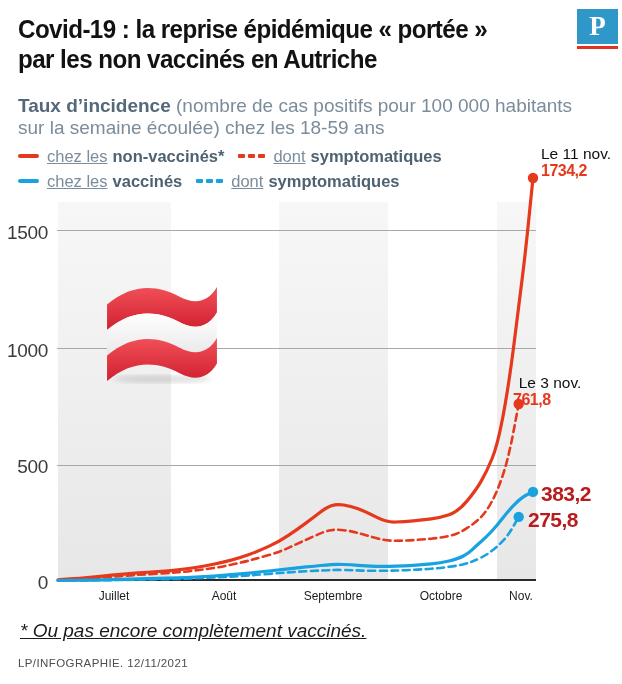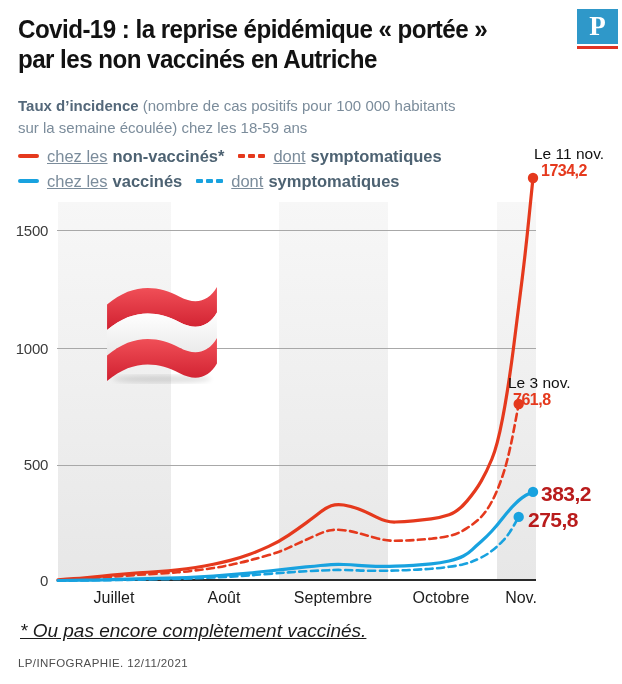--- a/index.html
+++ b/index.html
@@ -10,21 +10,21 @@
   #title{position:absolute;left:18px;top:14px;width:575px;color:#121212;
          font-size:26px;font-weight:700;letter-spacing:-0.6px;line-height:1.16;
          transform:scaleX(.93);transform-origin:left top;}
   .title-line{white-space:nowrap;}
   #logo{position:absolute;left:577px;top:9px;width:41px;}
   #logo-box{width:41px;height:35px;background:#2f98c9;display:flex;align-items:center;justify-content:center;}
   #logo-letter{color:#fff;font-family:"Liberation Serif", serif;font-weight:700;font-size:27px;line-height:1;}
   #logo-bar{width:41px;height:3px;background:#e03324;margin-top:2px;}
 
   
-  #subtitle{position:absolute;left:18px;top:95px;width:592px;font-size:15px;line-height:22px;color:#7b8c9b;}
+  #subtitle{position:absolute;left:18px;top:95px;width:592px;font-size:19px;line-height:22px;color:#7b8c9b;}
   #subtitle .lead{font-weight:700;color:#54687a;}
 
   
   .legend-row{position:absolute;left:18px;height:24px;display:flex;align-items:center;font-size:16.5px;color:#7b8c9b;}
   #legend-row-1{top:144px;}
   #legend-row-2{top:169px;}
   .legend-row b{color:#4d6272;}
   .sw-solid{display:inline-block;width:21px;height:3.5px;border-radius:2px;margin-right:8px;}
   .sw-dash{display:inline-flex;gap:3px;margin:0 8px 0 14px;}
   .sw-dash i{display:inline-block;width:7px;height:3.5px;border-radius:1px;}
@@ -32,28 +32,28 @@
   .lg-gap{margin-right:5px;text-decoration:underline;}
 
   
   .band{position:absolute;top:202px;height:379px;background:linear-gradient(#f7f7f7,#e7e7e7);}
   #band-juillet{left:58px;width:113px;}
   #band-septembre{left:279px;width:109px;}
   #band-nov{left:497px;width:39px;}
   .gridline{position:absolute;left:57px;width:479px;height:1px;background:#a8a8a8;}
   #grid-1500{top:230px;} #grid-1000{top:348px;} #grid-500{top:465px;}
   #x-axis-line{position:absolute;left:57px;width:479px;height:2px;background:#2a2a2a;top:579px;}
-  .ytick{position:absolute;left:4px;width:44px;text-align:right;font-size:15px;color:#3b3b3b;letter-spacing:-0.3px;}
-  .xtick{position:absolute;top:589px;transform:translateX(-50%);font-size:16px;color:#1c1c1c;}
+  .ytick{position:absolute;left:4px;width:44px;text-align:right;font-size:19px;color:#3b3b3b;letter-spacing:-0.3px;}
+  .xtick{position:absolute;top:589px;transform:translateX(-50%);font-size:12px;color:#1c1c1c;}
 
   #flag{position:absolute;left:101px;top:281px;}
   #chart-svg{position:absolute;left:0;top:0;pointer-events:none;}
 
   
-  .ann-date{position:absolute;font-size:15.5px;color:#101010;text-align:left;width:84px;}
+  .ann-date{position:absolute;font-size:15.5px;color:#101010;text-align:center;width:84px;}
   .ann-val{position:absolute;font-weight:700;letter-spacing:-0.5px;}
   .ann-red{color:#e5391d;font-size:16px;}
   .ann-blue{color:#b91c1c;font-size:21px;}
   #ann-date-11nov{left:534px;top:145px;}
   #ann-val-1734{left:541px;top:162px;}
   #ann-date-7nov{left:508px;top:374px;}
   #ann-val-761{left:513px;top:391px;}
   #ann-val-383{left:541px;top:482px;}
   #ann-val-275{left:528px;top:508px;}
 

